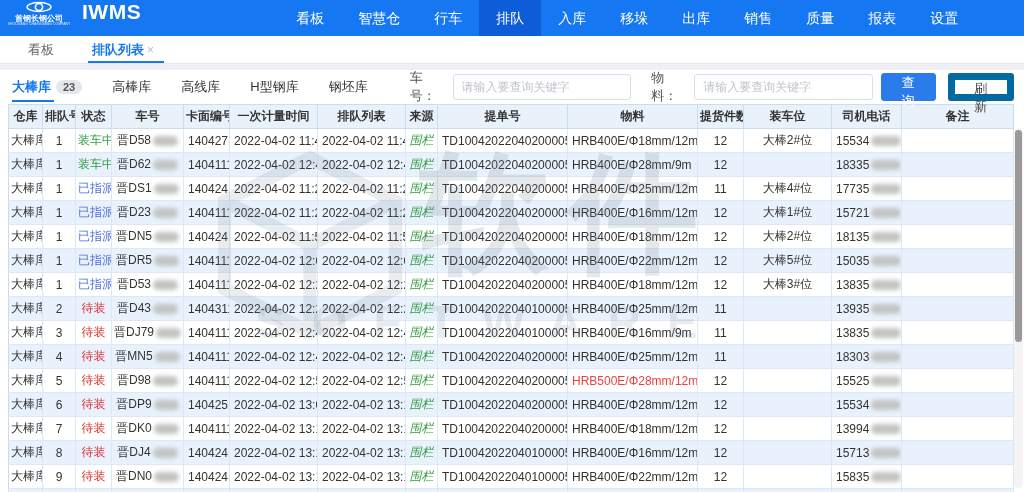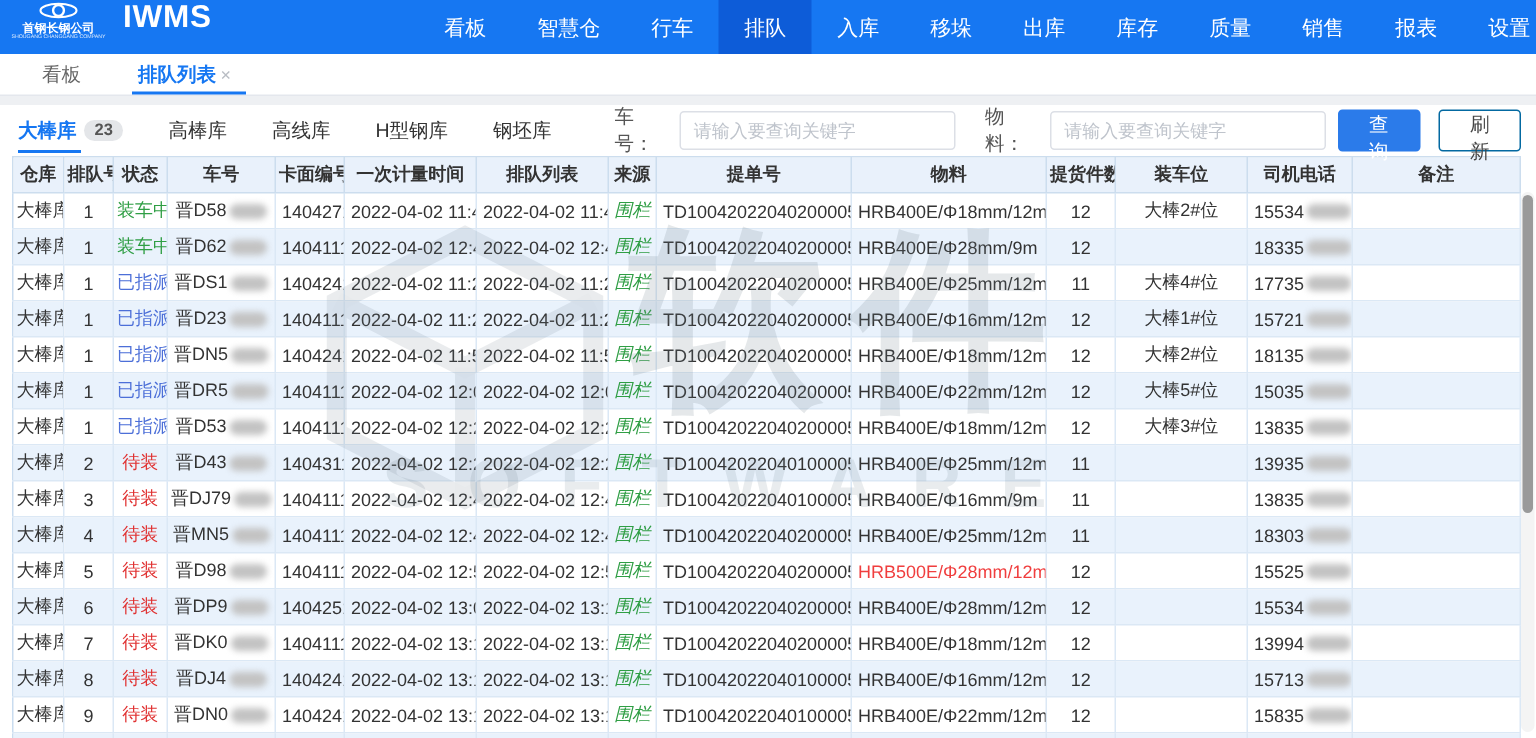--- a/index.html
+++ b/index.html
@@ -34,21 +34,21 @@
   .wtab{font-size:13px;color:#333;margin-right:30px;display:flex;align-items:center;position:relative;cursor:pointer;white-space:nowrap;height:34px;}
   .wtab.active{color:var(--accent);font-weight:bold;}
   .wtab.active::after{content:"";position:absolute;left:0;width:42px;bottom:2px;height:2px;background:var(--accent);}
   .badge{background:#e4e6e9;color:#555;font-size:11px;font-weight:bold;border-radius:9px;padding:1px 7px;margin-left:5px;}
   .filters{margin-left:auto;display:flex;align-items:center;gap:8px;}
   .f-label{font-size:13px;color:#555;margin-left:12px;}
   .f-input{width:198px;height:26px;border:1px solid #dcdfe6;border-radius:3px;font-size:12px;padding:0 8px;color:#333;font-family:"Liberation Sans",sans-serif;}
   .f-input::placeholder{color:#bfc4cc;}
   .btn{height:28px;border-radius:3px;font-size:13px;padding:0 13px;cursor:pointer;font-family:"Liberation Sans",sans-serif;}
   .btn-primary{background:#2b7bea;border:1px solid #2b7bea;color:#fff;}
-  .btn-plain{background:#fff;border:1px solid #0369a1;color:#444;margin-left:4px;}
+  .btn-plain{background:#fff;border:7px solid #0369a1;color:#444;margin-left:4px;}
   
   .table-wrap{margin-left:8px;width:1005px;}
   table{border-collapse:collapse;table-layout:fixed;width:1005px;font-size:12px;}
   th{background:var(--head-bg);border:1px solid #ccddee;font-weight:bold;color:#333;height:24px;padding:0 2px;white-space:nowrap;overflow:hidden;}
   td{height:24px;border-right:1px solid var(--row-border);border-bottom:1px solid var(--row-border);padding:0 2px;white-space:nowrap;overflow:hidden;text-align:center;color:#333;}
   td:first-child{border-left:1px solid var(--tbl-border);}
   tr:nth-child(even) td{background:var(--row-alt);}
   td.l{text-align:left;padding-left:4px;}
   .st-loading{color:var(--st-loading);} .st-assigned{color:var(--st-assigned);} .st-waiting{color:var(--st-waiting);}
   .src{color:var(--src);font-style:italic;}
@@ -80,23 +80,22 @@
   </div>
   <div class="brand">IWMS</div>
   <div class="nav">
       <div class="nav-item">看板</div>
       <div class="nav-item">智慧仓</div>
       <div class="nav-item">行车</div>
       <div class="nav-item active">排队</div>
       <div class="nav-item">入库</div>
       <div class="nav-item">移垛</div>
       <div class="nav-item">出库</div>
-      <div class="nav-item">库存</div>
+      <div class="nav-item">销售</div>
       <div class="nav-item">质量</div>
-      <div class="nav-item">销售</div>
       <div class="nav-item">报表</div>
       <div class="nav-item">设置</div>
     </div>
 
 </div>
 
 <div class="tabbar">
   <div class="tab">
     <span>看板</span>
   </div>

